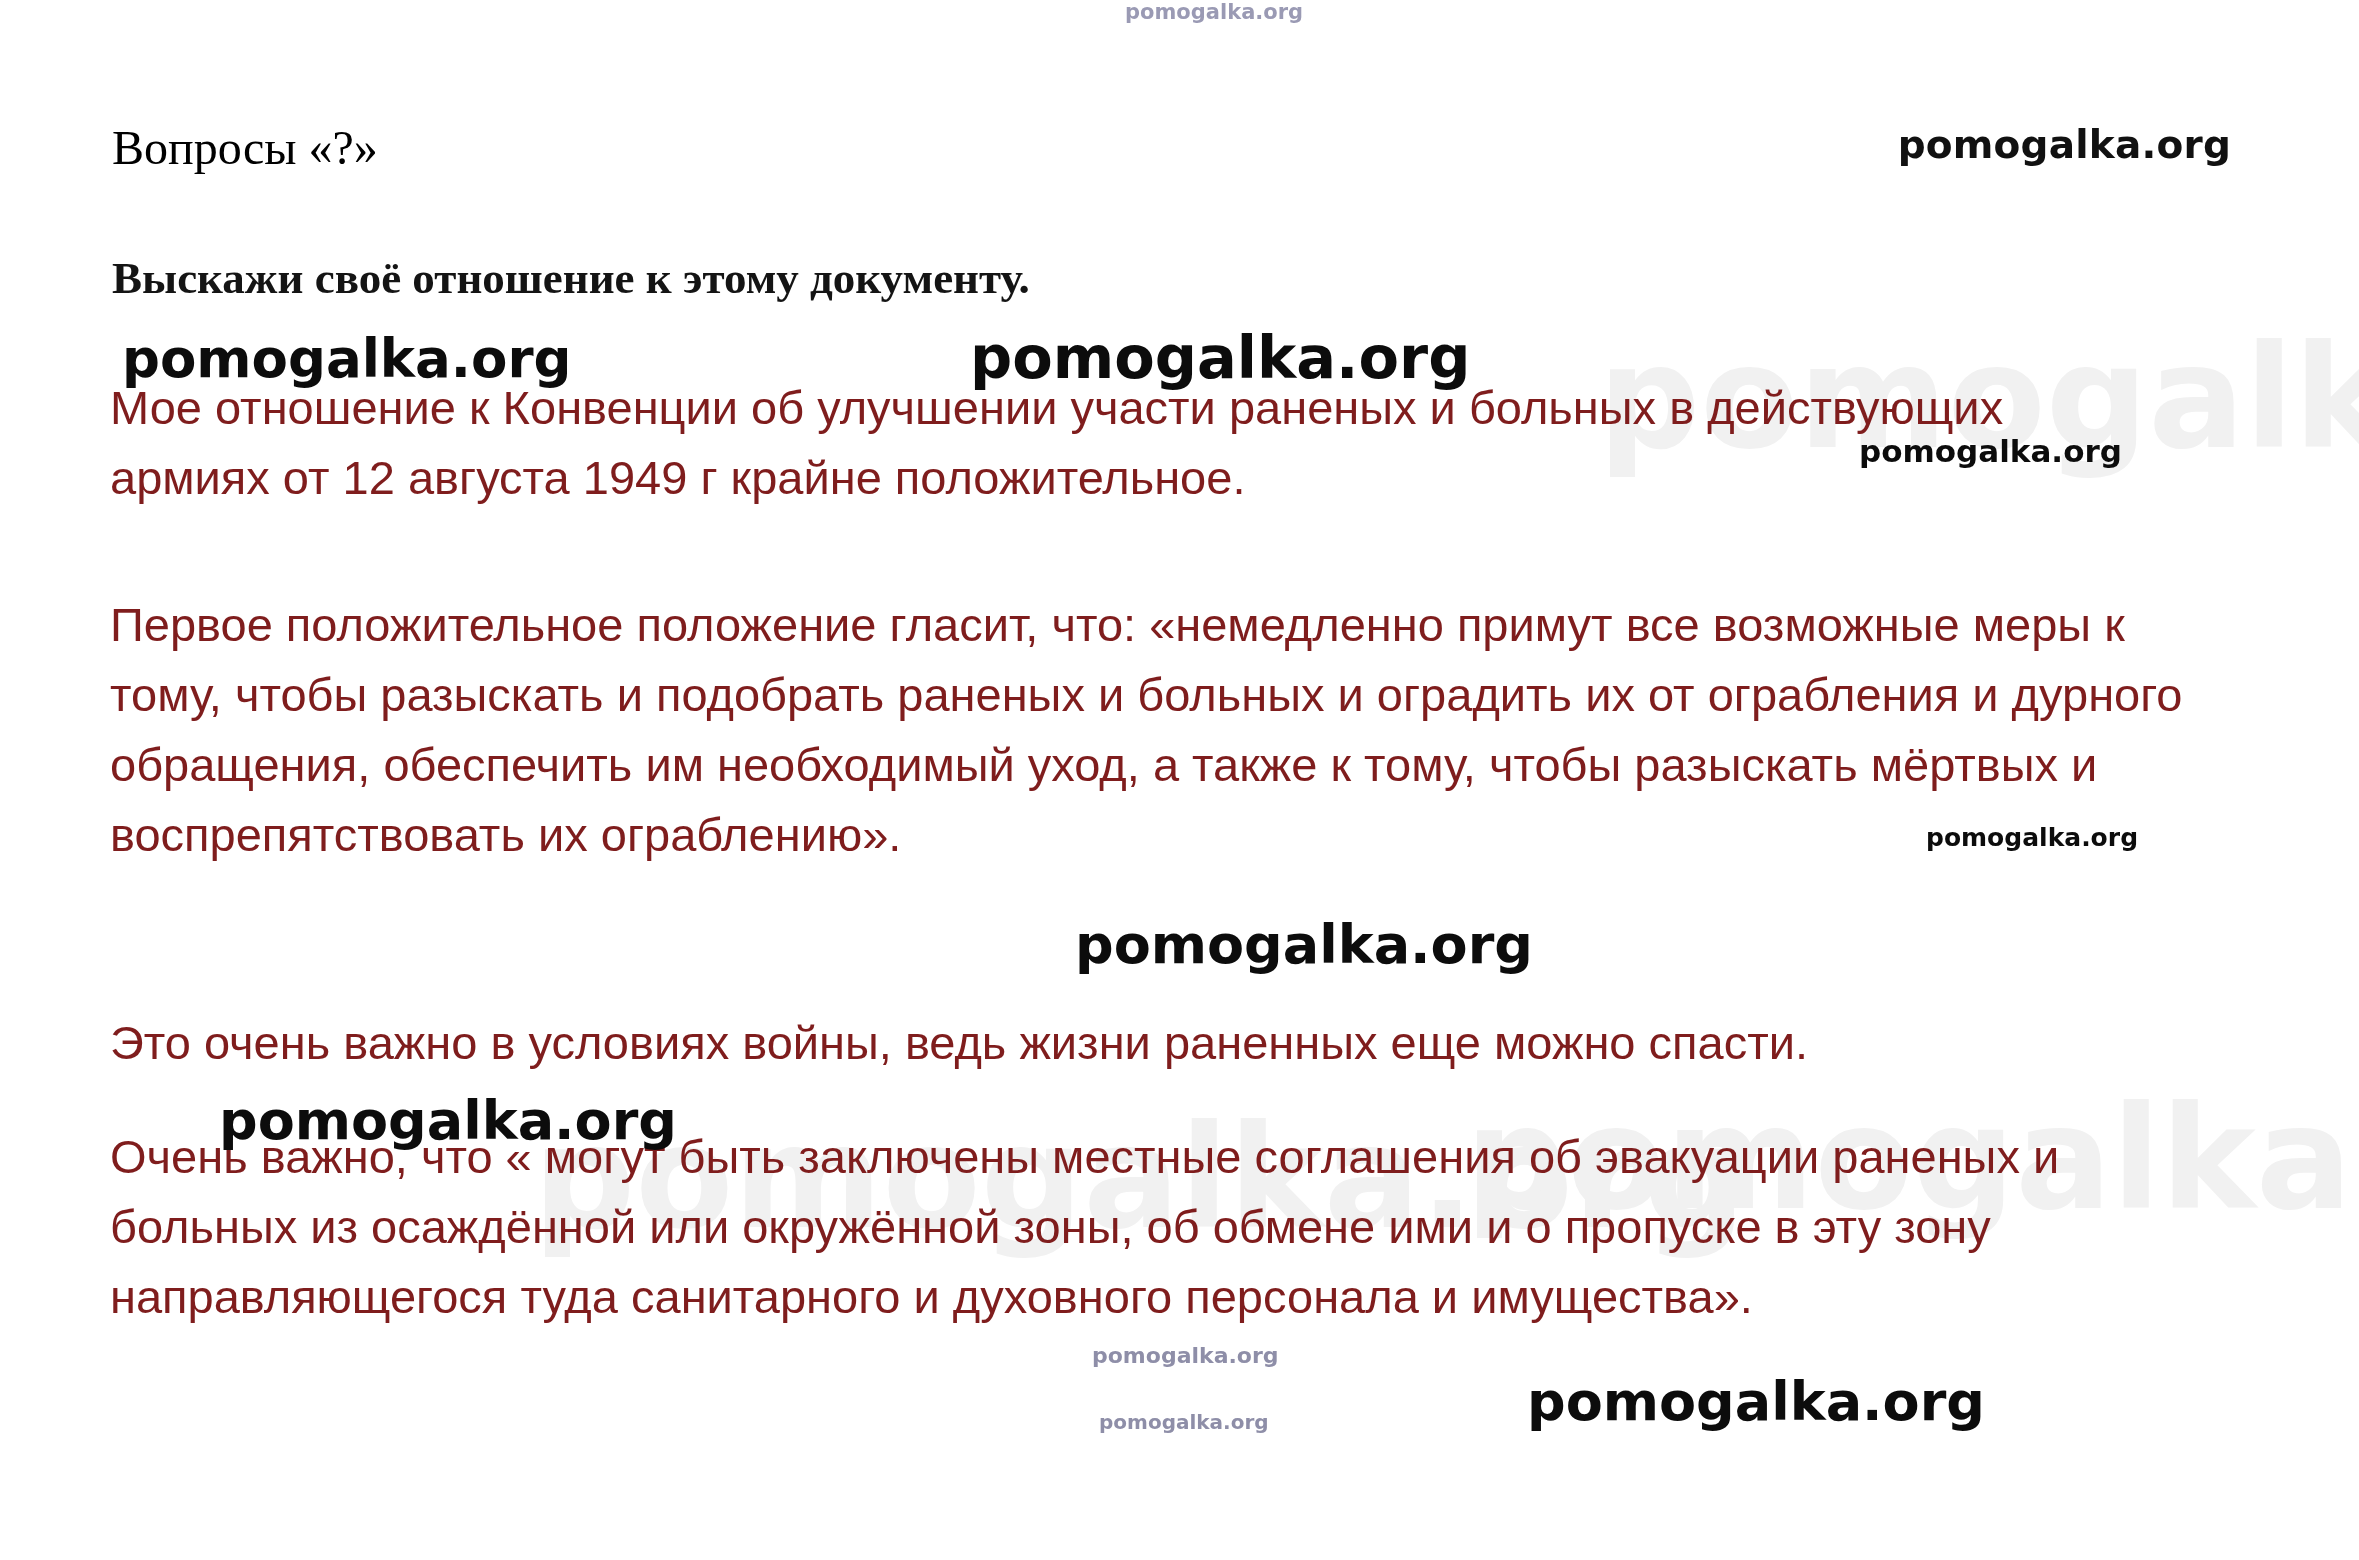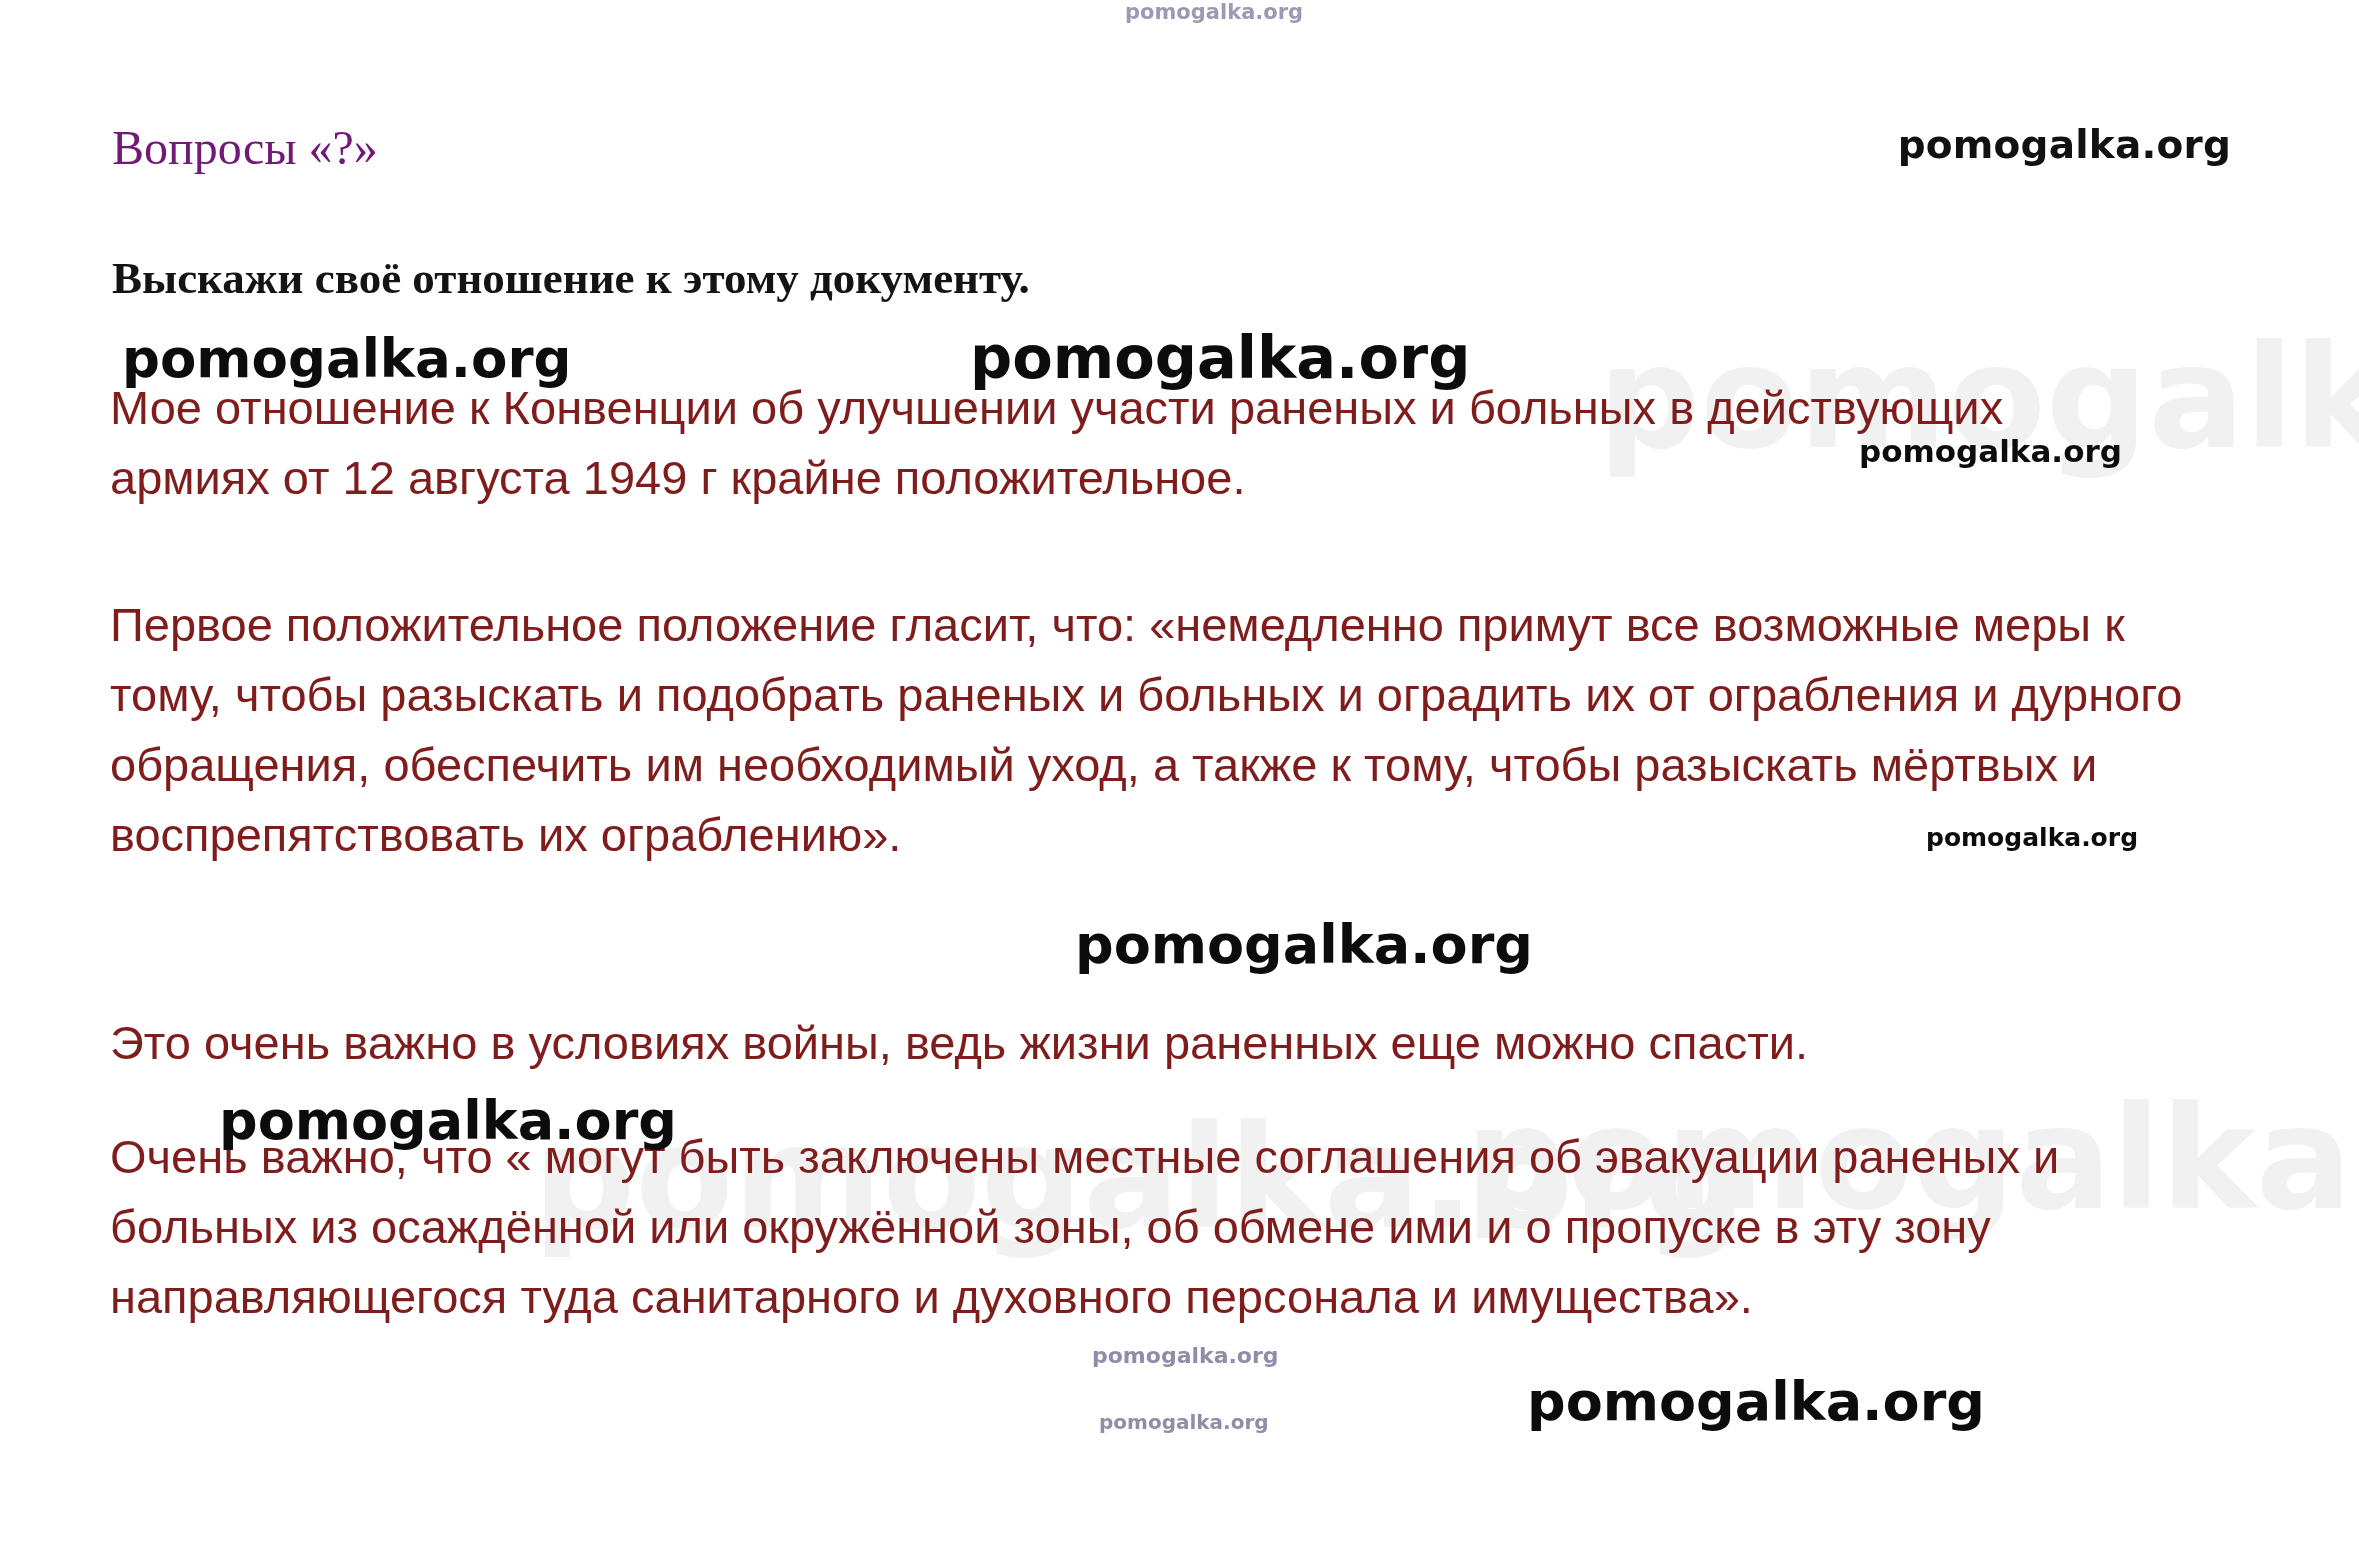--- a/index.html
+++ b/index.html
@@ -29,21 +29,21 @@
     top: 122px;
     width: 2140px;
     display: flex;
     align-items: flex-start;
     justify-content: space-between;
   }
   .q-title {
     font-family: "Liberation Serif", serif;
     font-size: 48px;
     line-height: 1.1;
-    color: #701a75;
+    color: #000000;
     white-space: nowrap;
   }
   .brand-top {
     font-family: "DejaVu Sans", sans-serif;
     font-weight: bold;
     font-size: 39px;
     color: #111111;
     letter-spacing: 0.2px;
     white-space: nowrap;
     margin-right: 21px;

